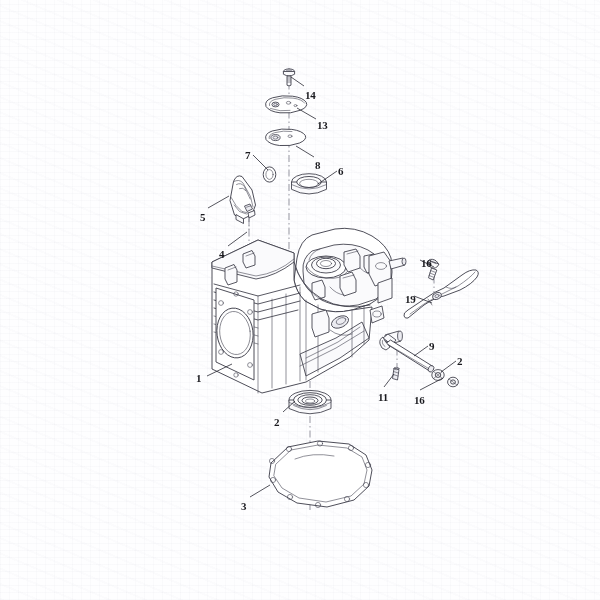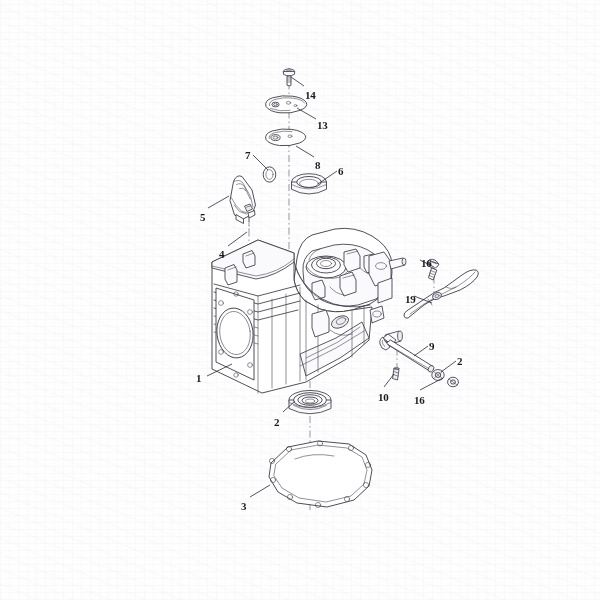--- a/index.html
+++ b/index.html
@@ -345,21 +345,21 @@
   <div id="labels">
       <div class="callout" style="left: 196px; top: 373px;">1</div>
       <div class="callout" style="left: 274px; top: 417px;">2</div>
       <div class="callout" style="left: 241px; top: 501px;">3</div>
       <div class="callout" style="left: 219px; top: 249px;">4</div>
       <div class="callout" style="left: 200px; top: 212px;">5</div>
       <div class="callout" style="left: 338px; top: 166px;">6</div>
       <div class="callout" style="left: 245px; top: 150px;">7</div>
       <div class="callout" style="left: 315px; top: 160px;">8</div>
       <div class="callout" style="left: 429px; top: 341px;">9</div>
-      <div class="callout" style="left: 378px; top: 392px;">10</div>
+      <div class="callout" style="left: 378px; top: 392px;">11</div>
       <div class="callout" style="left: 457px; top: 356px;">2</div>
       <div class="callout" style="left: 414px; top: 395px;">16</div>
       <div class="callout" style="left: 317px; top: 120px;">13</div>
       <div class="callout" style="left: 305px; top: 90px;">14</div>
       <div class="callout" style="left: 405px; top: 294px;">19</div>
       <div class="callout" style="left: 421px; top: 258px;">16</div>
     </div>
 </div>
 
 </body></html>

